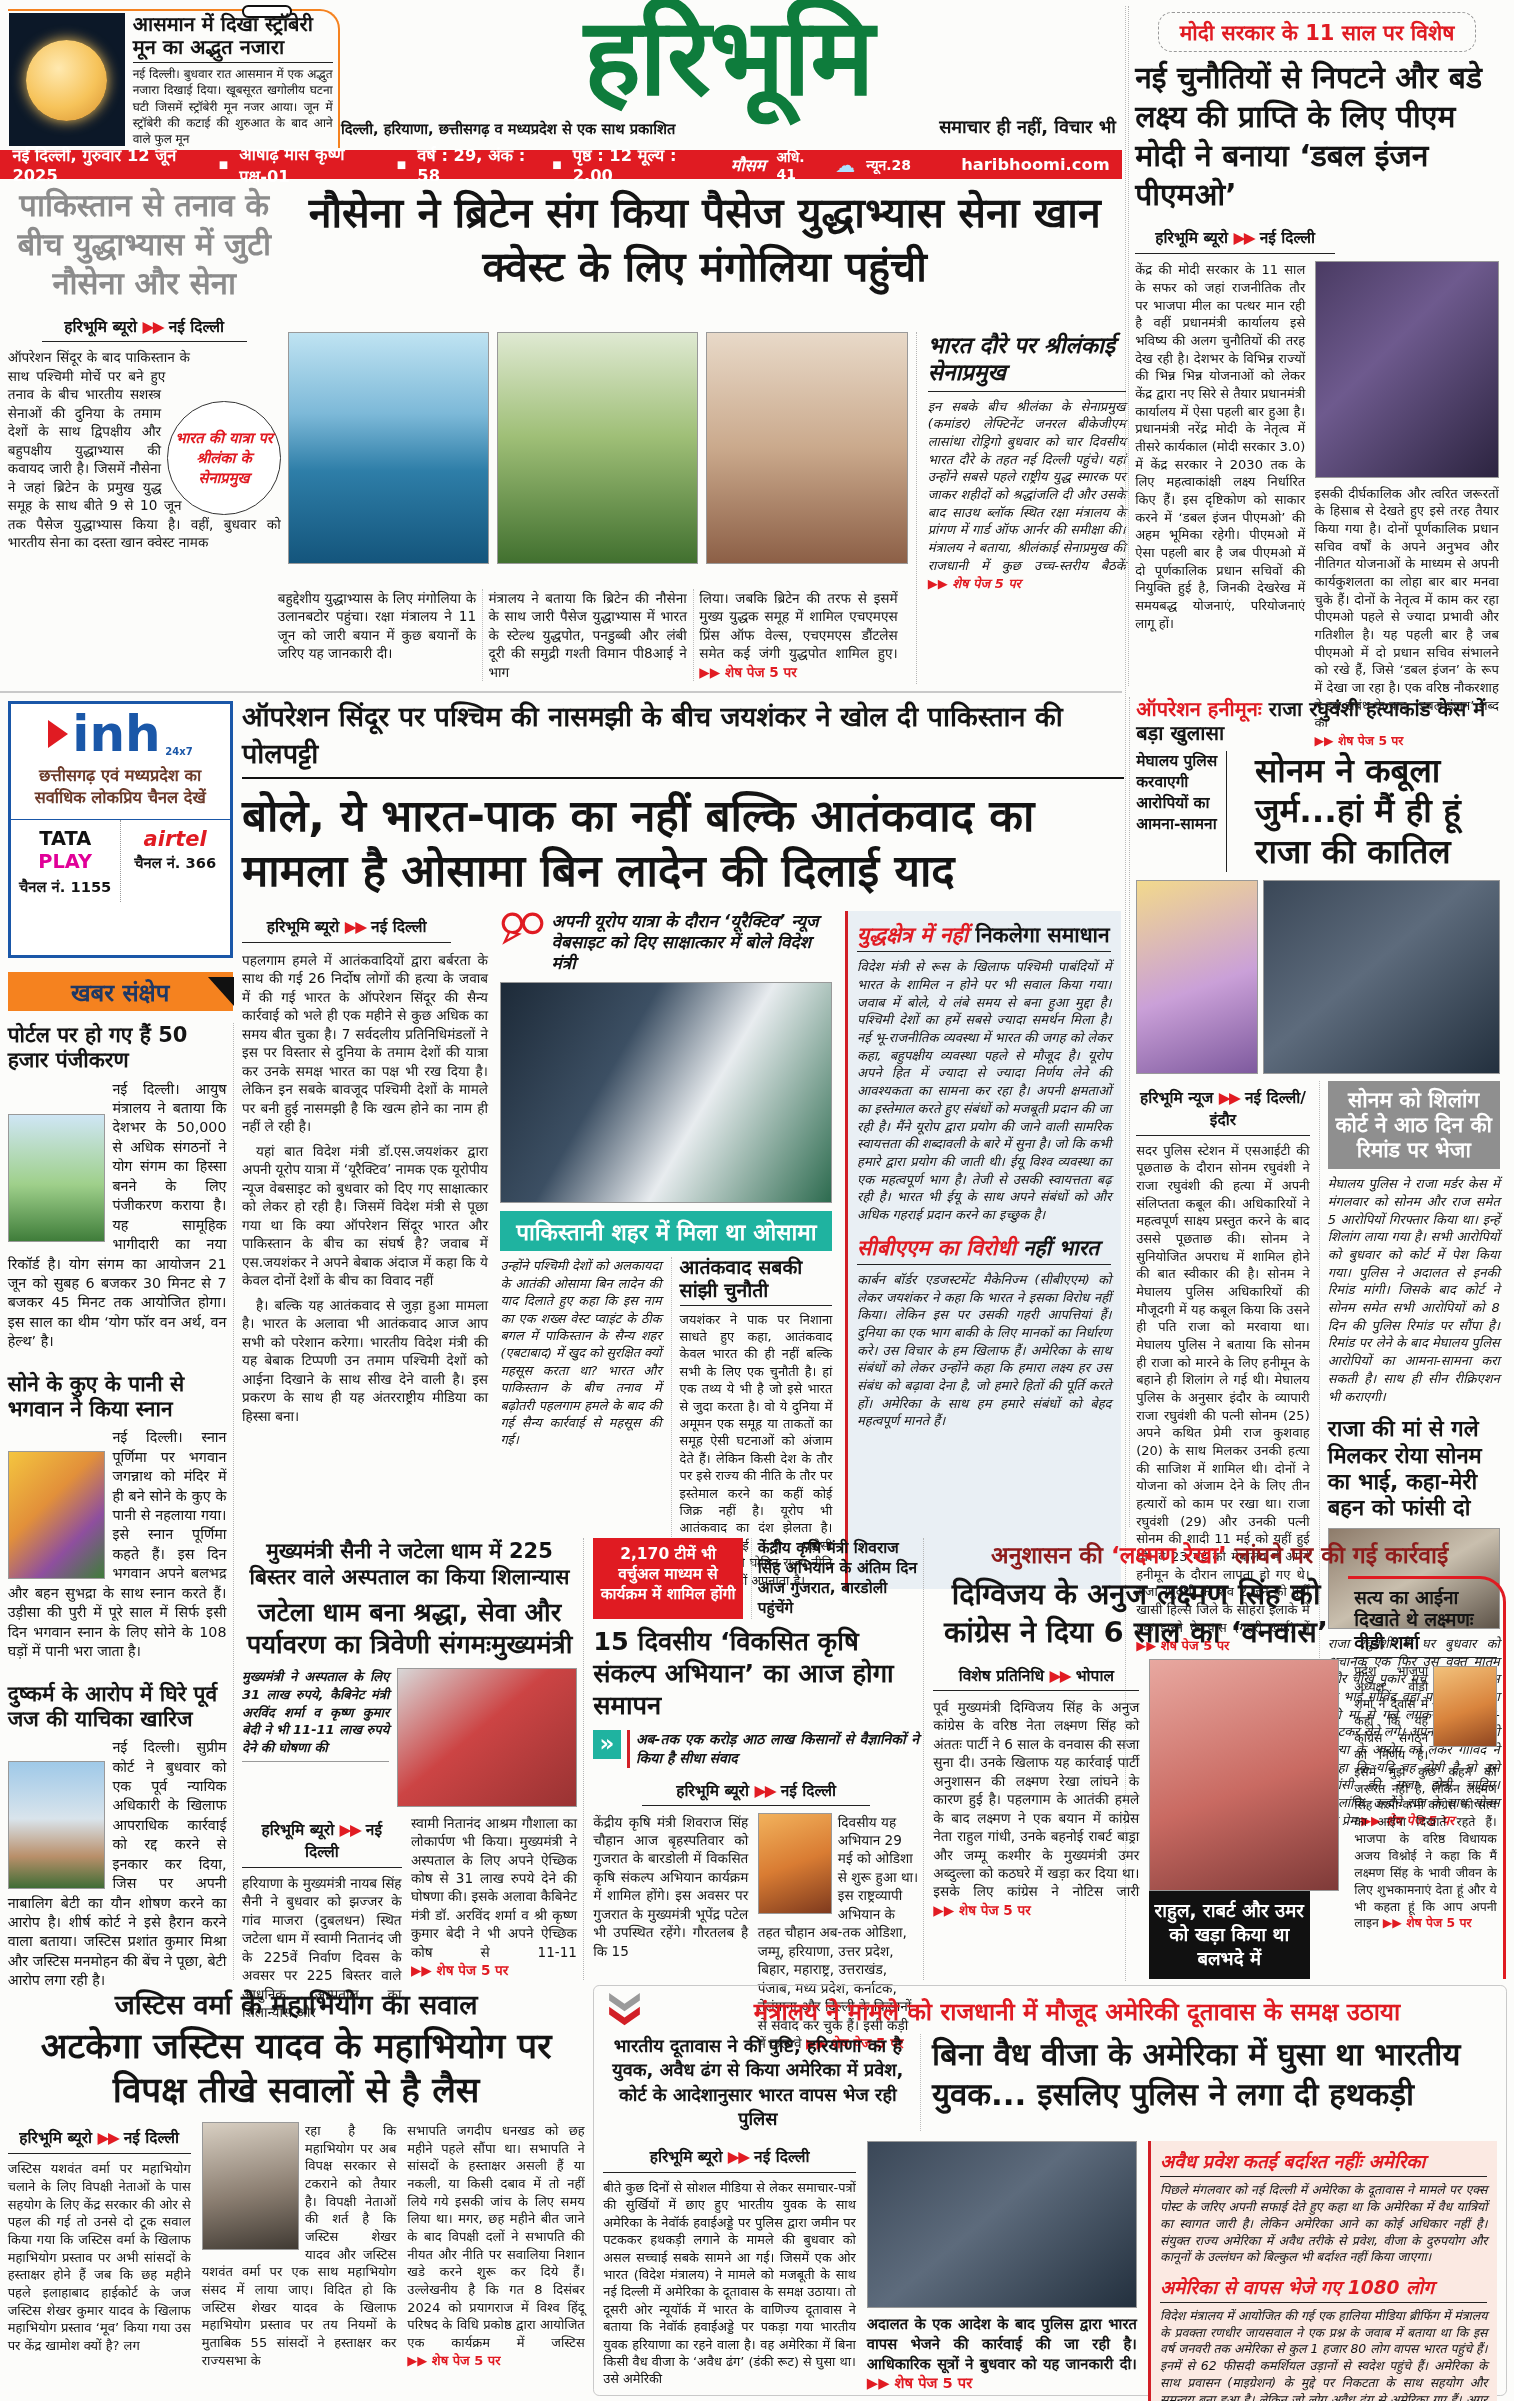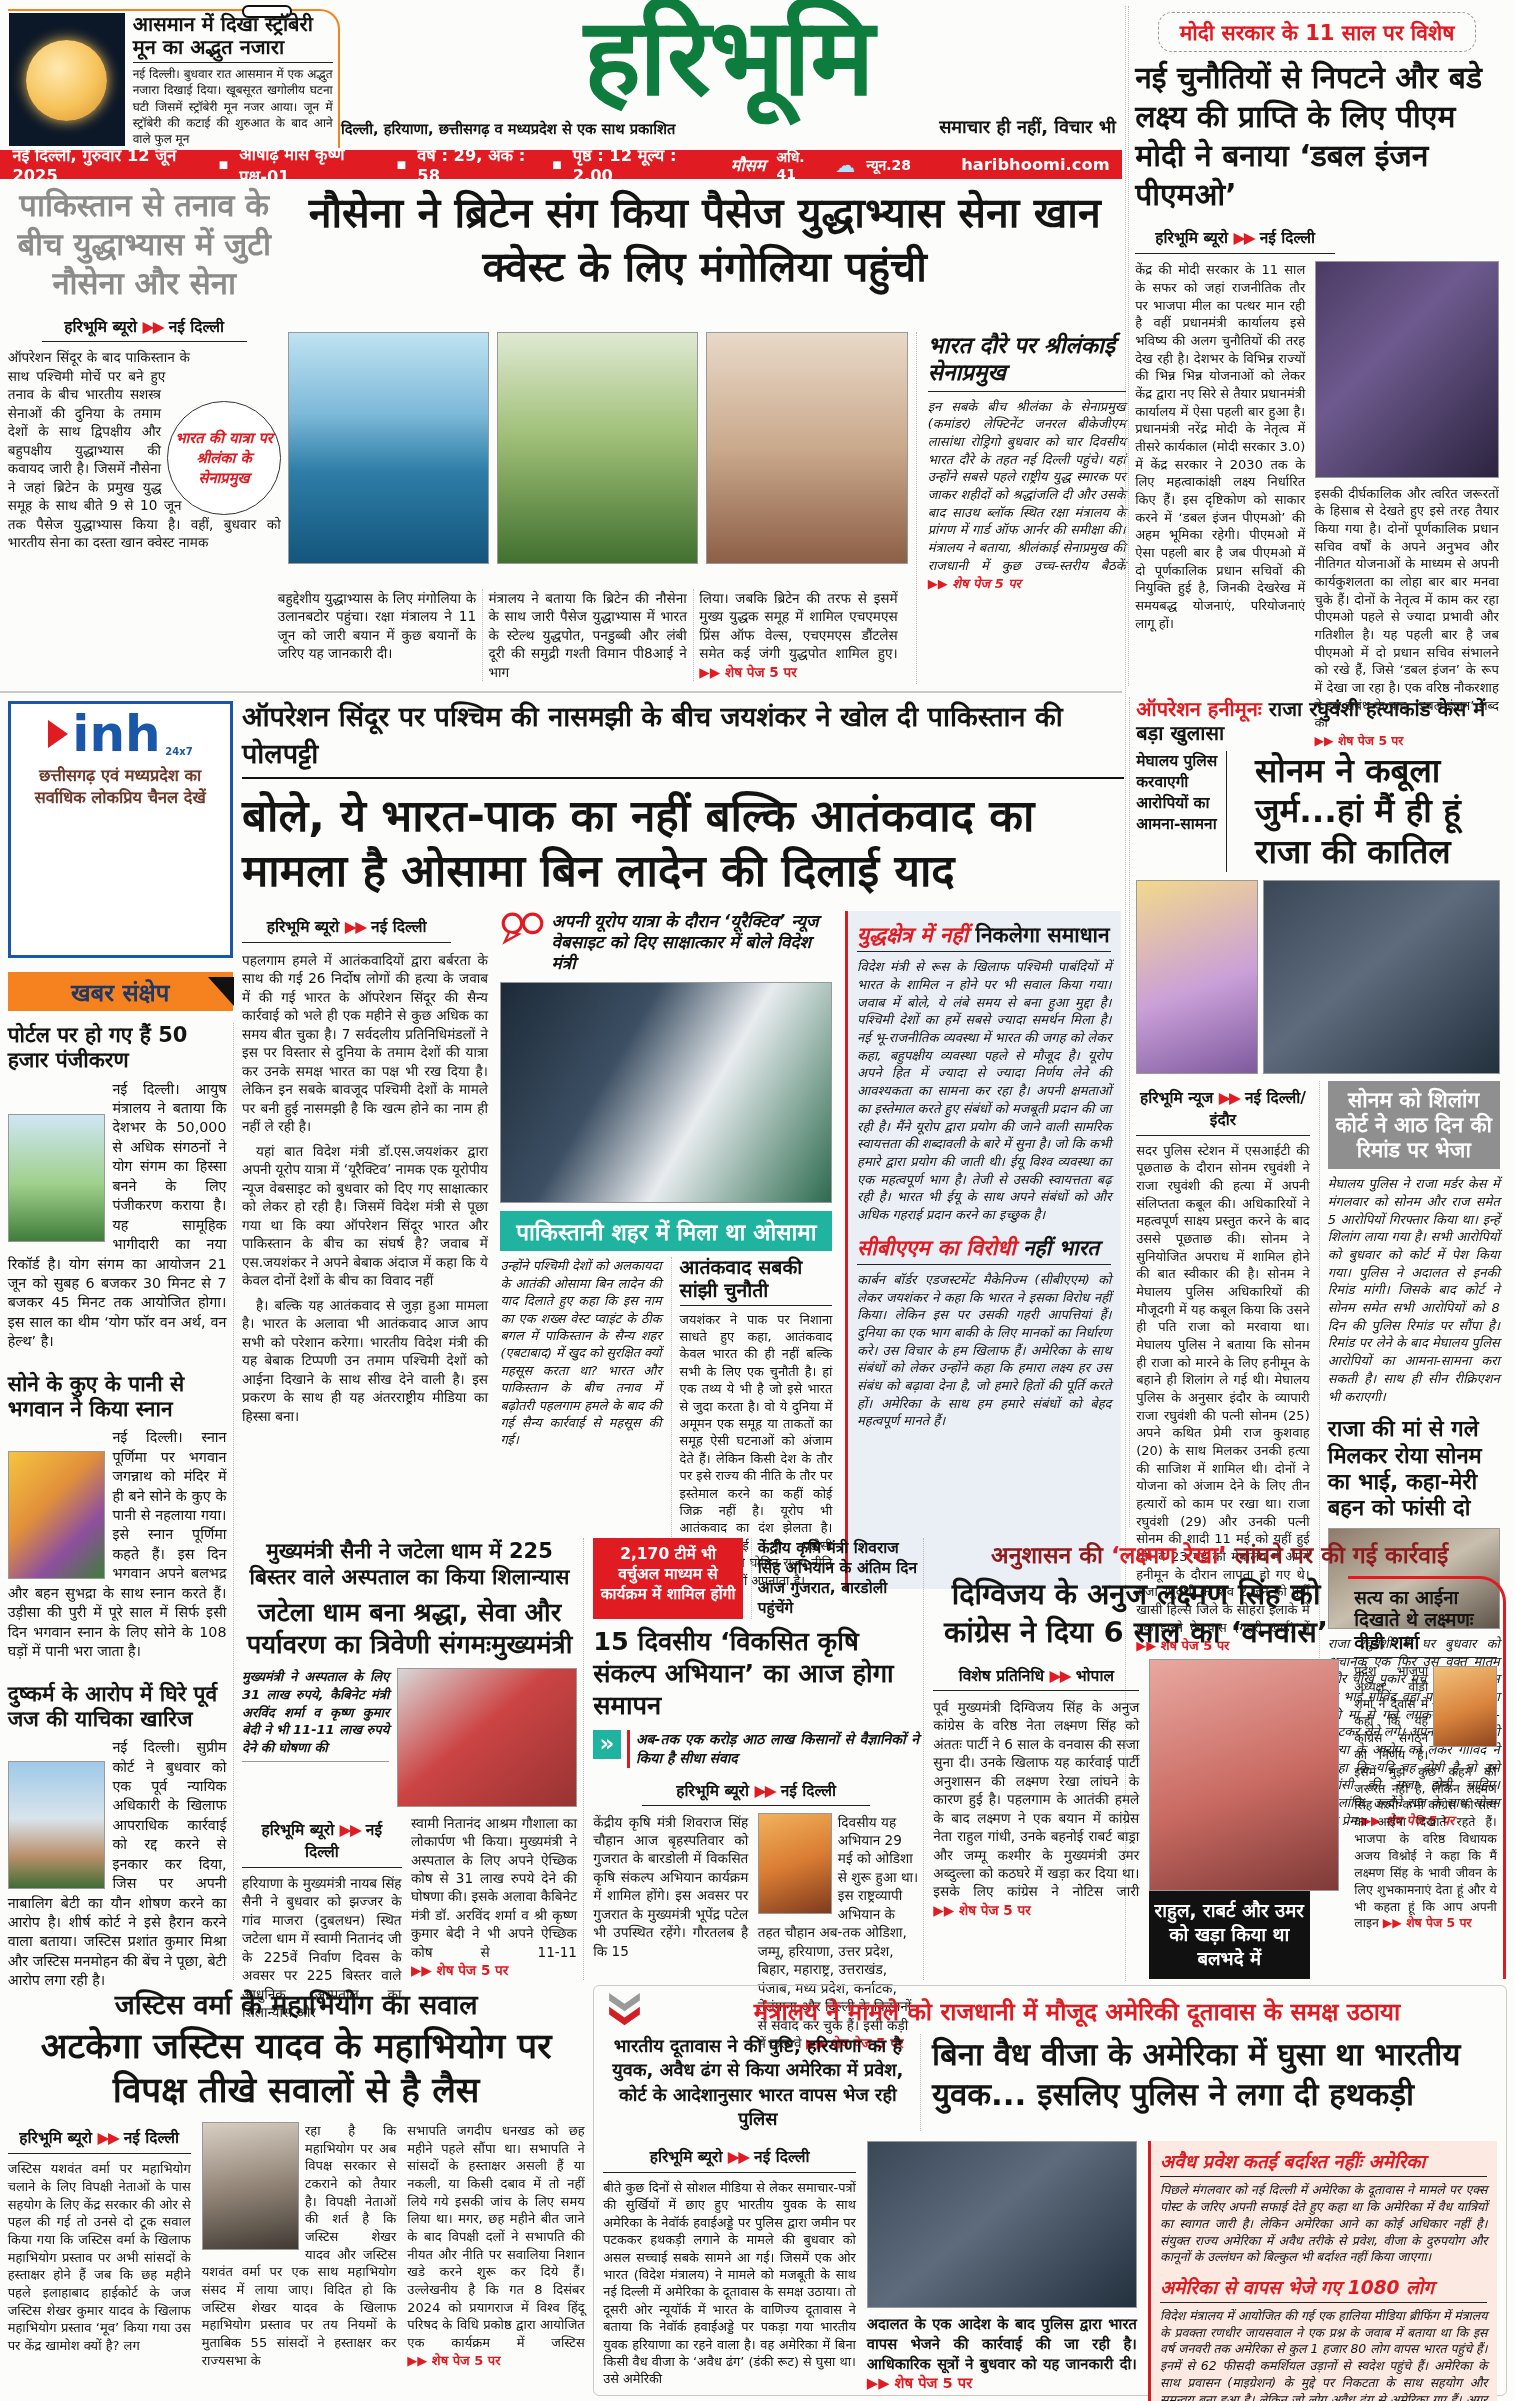--- a/index.html
+++ b/index.html
@@ -144,20 +144,33 @@
   <div class="abs" style="left:1125px;top:6.2px;width:0;height:1975px;border-left:1.5px dotted #bbb;"></div>
 
   <div class="abs" style="left:7.7px;top:701px;width:225px;height:257px;border:3.1px solid #1a57a8;box-sizing:border-box;text-align:center;padding-top:7.7px;background:#fff;">
     <div style="display:flex;justify-content:center;align-items:center;gap:4.6px;">
       <span style="width:0;height:0;border-left:20px solid #e01b22;border-top:14px solid transparent;border-bottom:14px solid transparent;display:inline-block;"></span>
       <span style="font-size:50px;font-weight:bold;color:#1a57a8;line-height:0.9;">inh</span>
       <span style="font-size:10px;font-weight:bold;color:#1a57a8;align-self:flex-end;">24x7</span>
     </div>
     <div style="font-weight:bold;font-size:16.3px;color:#6b3a2a;margin-top:7.7px;">छत्तीसगढ़ एवं मध्यप्रदेश का</div>
     <div style="font-weight:bold;font-size:16.3px;color:#6b3a2a;">सर्वाधिक लोकप्रिय चैनल देखें</div>
+    <div style="display:flex;margin-top:11px;border-top:1.5px solid #1a57a8;">
+      <div style="flex:1;border-right:1.5px dotted #999;padding:6.2px 1.5px;">
+        <div>
+          <span style="font-weight:bold;font-size:19.4px;color:#111;">TATA</span>
+          <span style="font-weight:bold;font-size:19.4px;color:#e10098;">PLAY</span>
+        </div>
+        <div style="font-weight:bold;font-size:14.7px;margin-top:3.1px;">चैनल नं. 1155</div>
+      </div>
+      <div style="flex:1;padding:6.2px 1.5px;">
+        <div style="font-weight:bold;font-style:italic;font-size:21px;color:#e01b22;">airtel</div>
+        <div style="font-weight:bold;font-size:14.7px;margin-top:1.5px;">चैनल नं. 366</div>
+      </div>
+    </div>
   </div>
 
   <div class="abs" style="left:7.7px;top:972px;width:225px;height:39px;background:#f5821f;display:flex;align-items:center;justify-content:center;">
     <span style="color:#1f3864;font-weight:bold;font-size:24px;">खबर संक्षेप</span>
     <span style="position:absolute;right:-1.5px;top:4.6px;width:0;height:0;border-left:26px solid transparent;border-top:29px solid #111;"></span>
   </div>
 
   <div class="abs dot-r" style="left:7.7px;top:1023px;width:226px;height:957px;padding-right:6.2px;box-sizing:border-box;">
     <div>
       <div style="font-weight:bold;font-size:21px;line-height:1.2;">पोर्टल पर हो गए हैं 50 हजार पंजीकरण</div>

